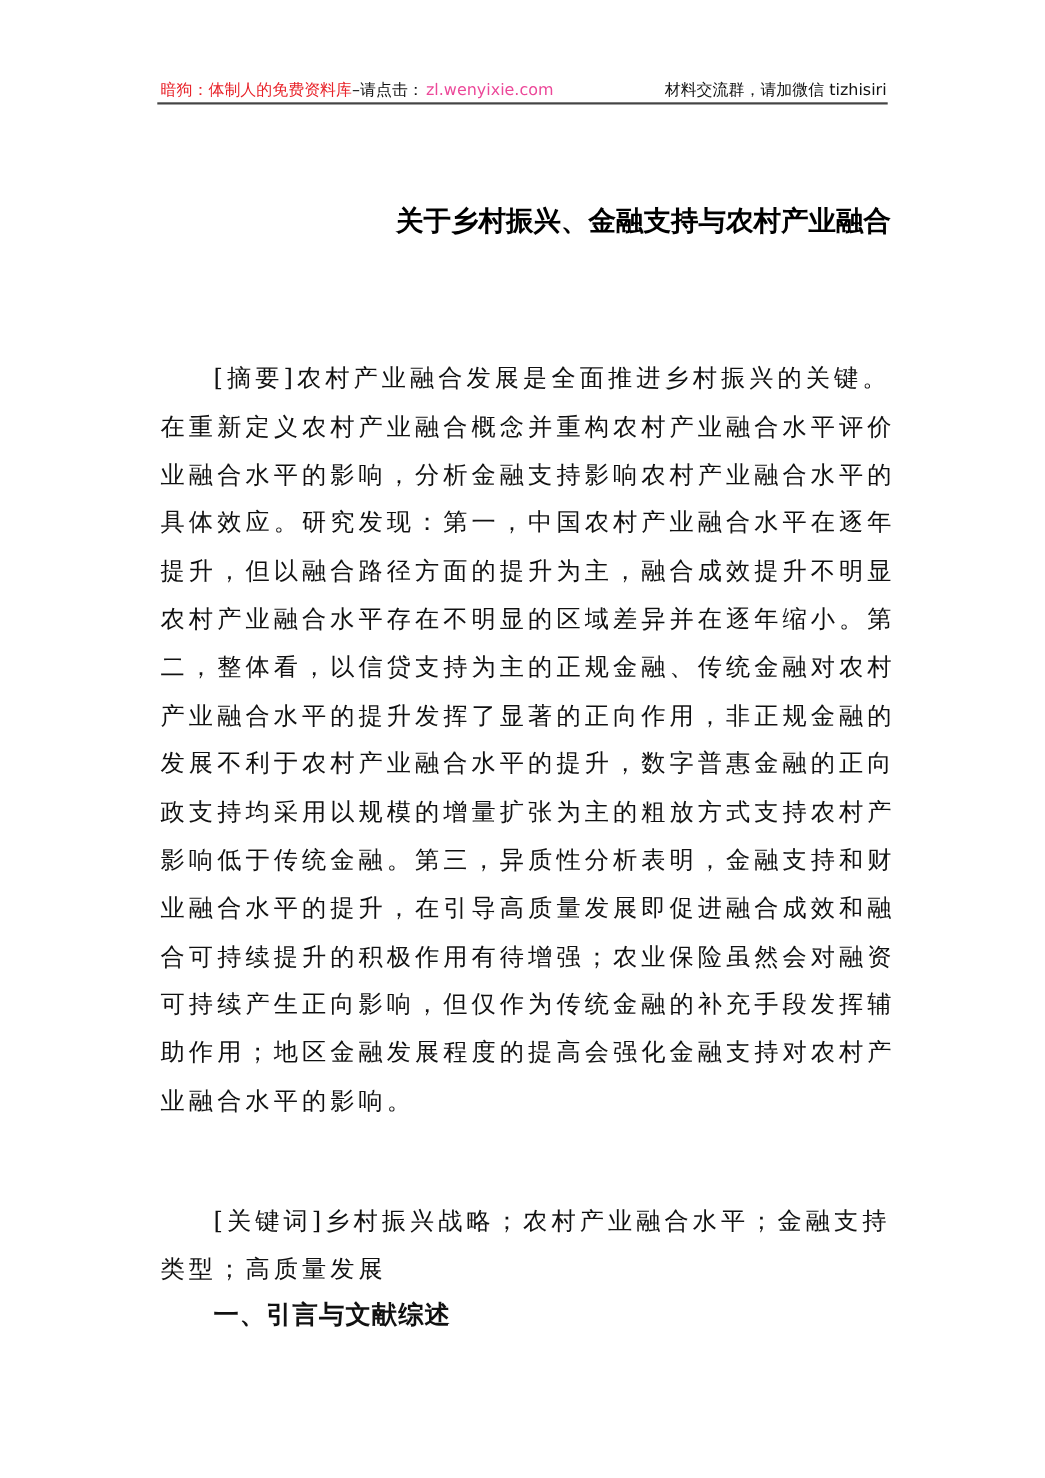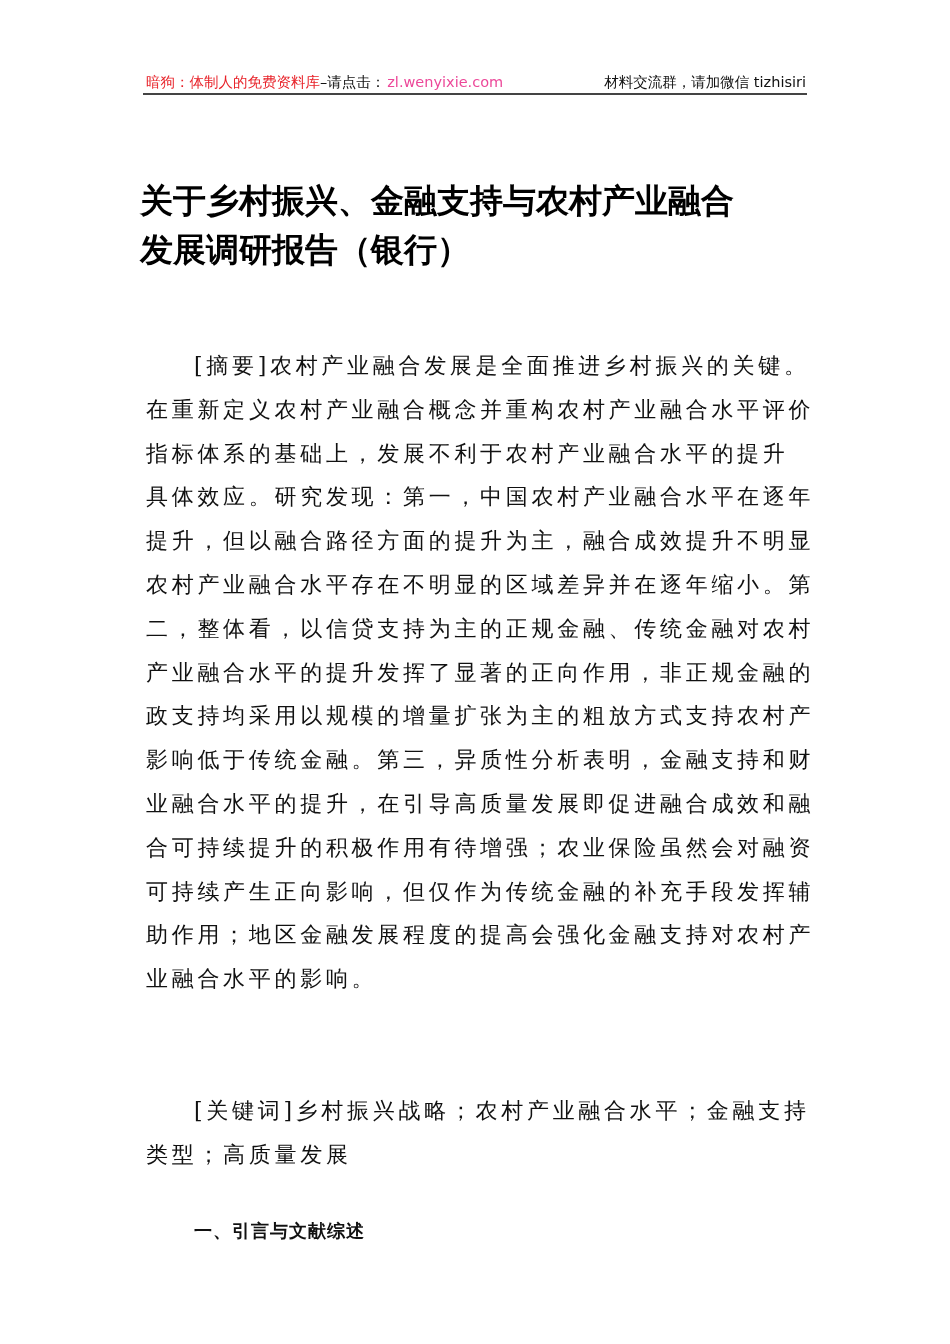--- a/index.html
+++ b/index.html
@@ -40,31 +40,31 @@
       top: 93px;
       width: 664px;
       height: 2px;
       background: #444;
     }
     .doc-title {
       position: absolute;
       left: 140px;
       top: 176px;
       width: 670px;
-      text-align: left;
+      text-align: right;
       font-family: "DejaVu Serif", "Liberation Serif", serif;
       font-weight: bold;
-      font-size: 33px;
+      font-size: 25px;
       line-height: 49px;
       letter-spacing: 0px;
     }
     .abstract {
       position: absolute;
       left: 146px;
-      top: 344px;
+      top: 323px;
       width: 662px;
       font-size: 22px;
       line-height: 43.8px;
       text-align: justify;
       text-align-last: left;
       letter-spacing: 3.7px;
       color: #111;
     }
     .line { display: block; white-space: nowrap; }
     .line.first { padding-left: 48px; }
@@ -75,56 +75,55 @@
       width: 662px;
       font-size: 22px;
       line-height: 43.8px;
       letter-spacing: 3.7px;
       color: #111;
     }
     .section-heading {
       position: absolute;
       left: 194px;
       top: 1176px;
-      font-family: Liberation Mono, monospace;
-      font-size: 18px;
+      font-family: Liberation Serif, serif;
+      font-size: 23px;
       font-weight: bold;
       line-height: 40px;
       letter-spacing: 1px;
       color: #111;
-      margin-top: 36px;
     }
   </style>
 </head>
 <body>
 
 <div class="page-header">
   <div class="left">
     <span class="hdr-red">暗狗：体制人的免费资料库</span>
     <span class="hdr-black">–请点击：</span>
     <span class="hdr-link">zl.wenyixie.com</span>
   </div>
   <span class="hdr-black">材料交流群，请加微信 tizhisiri</span>
 </div>
 <div class="header-rule"></div>
 
 <div class="doc-title">
   <div>关于乡村振兴、金融支持与农村产业融合</div>
-  <div>发展调研报告（银行）</div>
 </div>
 
 <div class="abstract">
   <span class="line first">[摘要]农村产业融合发展是全面推进乡村振兴的关键。</span>
   <span class="line">在重新定义农村产业融合概念并重构农村产业融合水平评价</span>
-  <span class="line">指标体系的基础上，发展不利于农村产业融合水平的提升</span>
+  <span class="line">业融合水平的影响，分析金融支持影响农村产业融合水平的</span>
   <span class="line">具体效应。研究发现：第一，中国农村产业融合水平在逐年</span>
   <span class="line">提升，但以融合路径方面的提升为主，融合成效提升不明显</span>
   <span class="line">农村产业融合水平存在不明显的区域差异并在逐年缩小。第</span>
   <span class="line">二，整体看，以信贷支持为主的正规金融、传统金融对农村</span>
   <span class="line">产业融合水平的提升发挥了显著的正向作用，非正规金融的</span>
+  <span class="line">发展不利于农村产业融合水平的提升，数字普惠金融的正向</span>
   <span class="line">政支持均采用以规模的增量扩张为主的粗放方式支持农村产</span>
   <span class="line">影响低于传统金融。第三，异质性分析表明，金融支持和财</span>
   <span class="line">业融合水平的提升，在引导高质量发展即促进融合成效和融</span>
   <span class="line">合可持续提升的积极作用有待增强；农业保险虽然会对融资</span>
   <span class="line">可持续产生正向影响，但仅作为传统金融的补充手段发挥辅</span>
   <span class="line">助作用；地区金融发展程度的提高会强化金融支持对农村产</span>
   <span class="line">业融合水平的影响。</span>
 </div>
 
 <div class="keywords">

